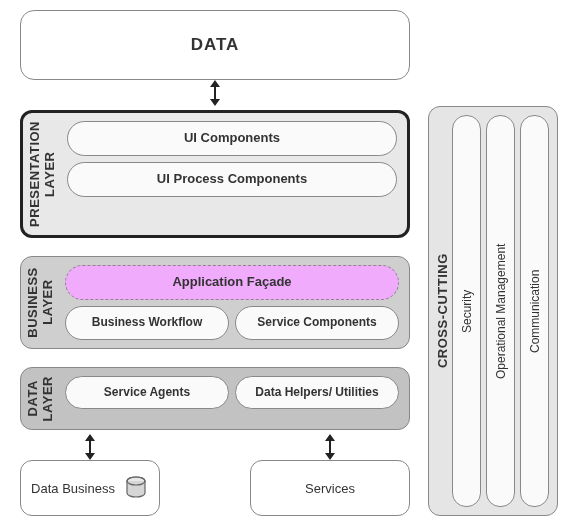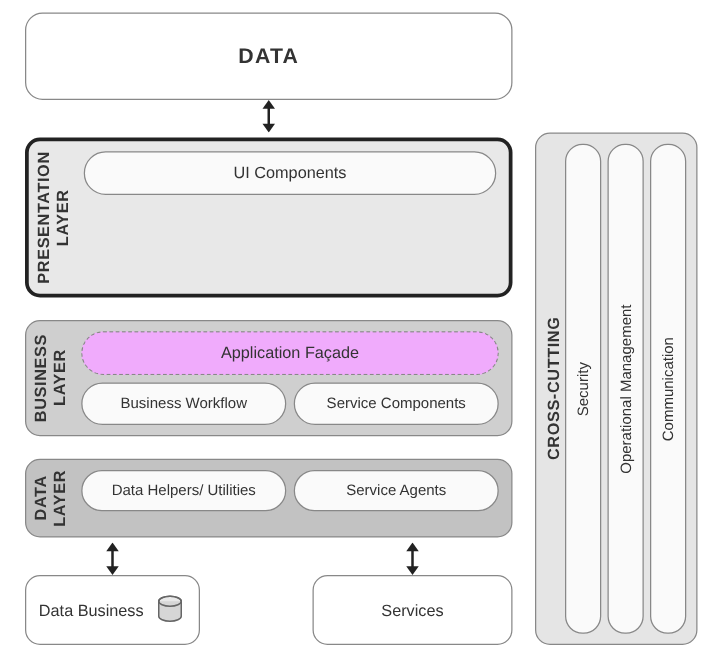--- a/index.html
+++ b/index.html
@@ -81,20 +81,21 @@
     gap: 6px;
   }
   .pill {
     border: 1px solid #888;
     border-radius: 18px;
     background: #fafafa;
     text-align: center;
     font-size: 13px;
     padding: 9px 4px;
     line-height: 1.15;
+    font-weight: bold;
   }
   .pill.dashed {
     border: 1.5px dashed #888;
     background: #f0abfc;
   }
   .row3 {
     display: flex;
     gap: 6px;
   }
   .row3 .pill { flex: 1; font-size: 12px; }
@@ -193,20 +194,21 @@
   </div>
 
   <div class="main-row">
     <div class="left-col">
 
       <div class="layer pres">
         <div class="layer-label" style="white-space:pre;">PRESENTATION
 LAYER</div>
         <div class="layer-body">
           <div class="pill">UI Components</div>
+          <div class="pill">UI Process Components</div>
         </div>
       </div>
 
       <div class="layer-gap"></div>
 
       <div class="layer biz">
         <div class="layer-label" style="white-space:pre;">BUSINESS
 LAYER</div>
         <div class="layer-body">
           <div class="pill dashed">Application Façade</div>
@@ -217,22 +219,22 @@
         </div>
       </div>
 
       <div class="layer-gap"></div>
 
       <div class="layer data">
         <div class="layer-label" style="white-space:pre;">DATA
 LAYER</div>
         <div class="layer-body">
           <div class="row3">
+            <div class="pill">Service Agents</div>
             <div class="pill">Data Helpers/ Utilities</div>
-            <div class="pill">Service Agents</div>
           </div>
         </div>
       </div>
 
       <div class="bottom-arrows">
         <div class="arrow-slot">
           <span class="arrow-v">
             <svg viewBox="0 0 20 26" width="20" height="26">
               <line x1="10" y1="4" x2="10" y2="22" stroke="#222" stroke-width="2"></line>
               <polygon points="10,0 5,7 15,7" fill="#222"></polygon>

